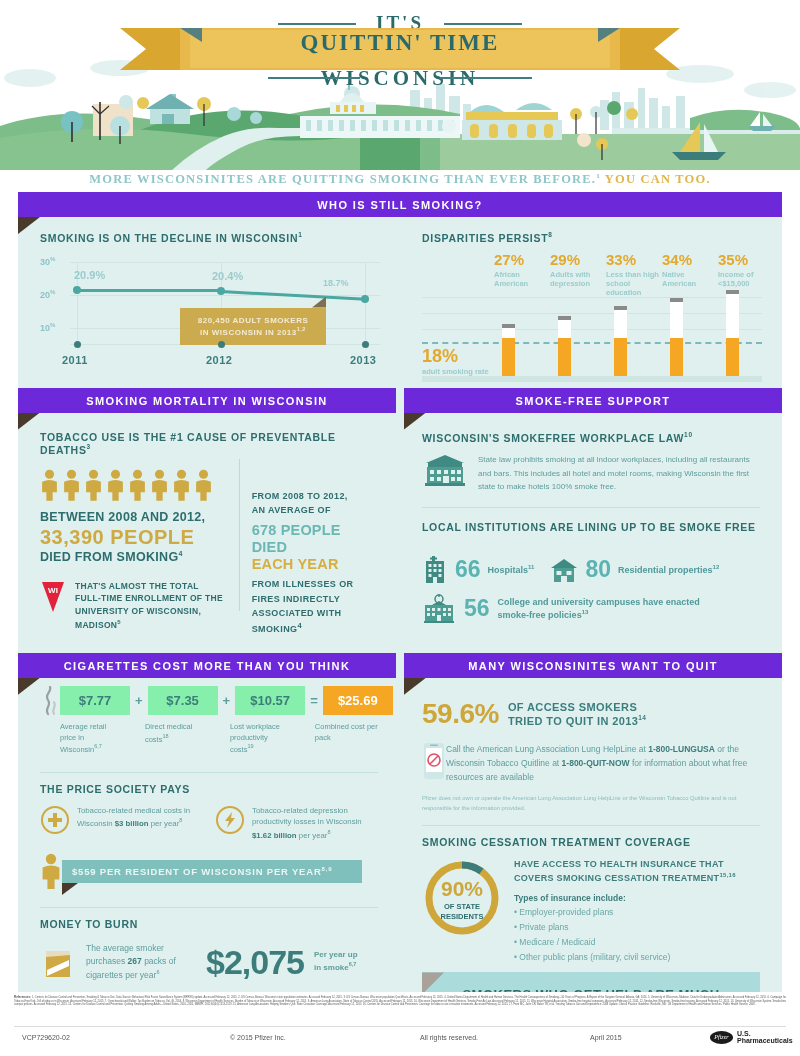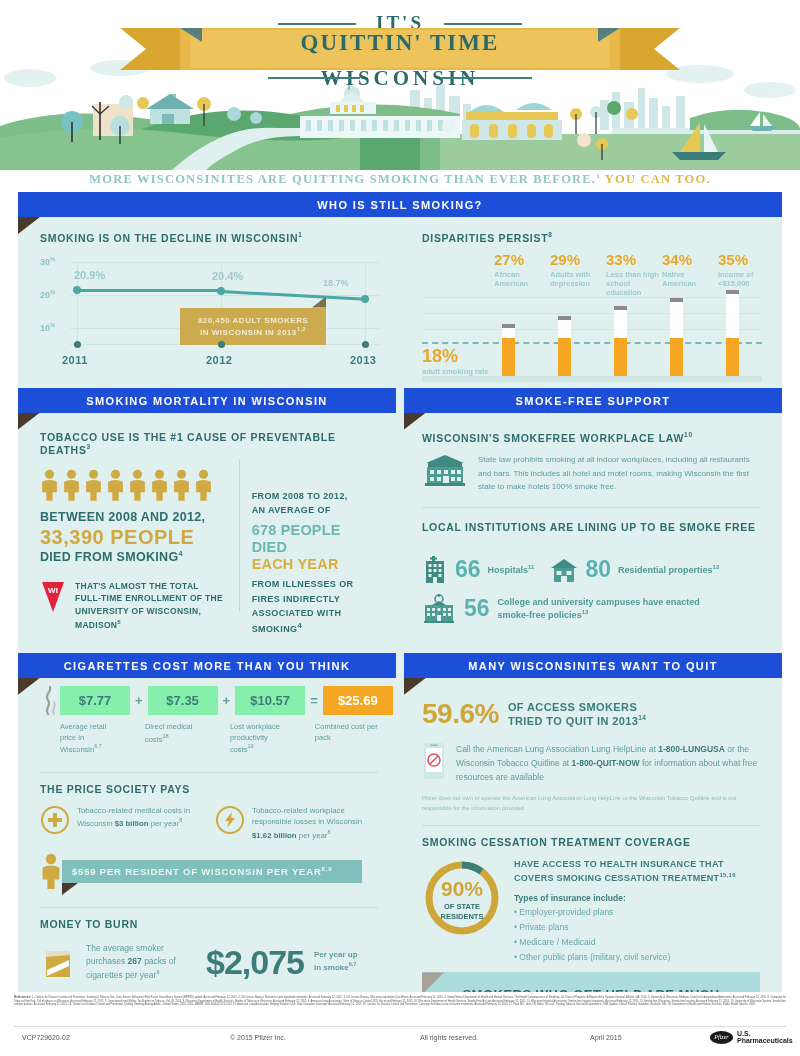--- a/index.html
+++ b/index.html
@@ -56,21 +56,21 @@
     font-weight:700; z-index:7;
   }
   .tagline .t1 { color:#8fc6c9; }
   .tagline .t2 { color:#e0b64c; }
   .tagline sup { font-size:7px; }
 
   
   .panel { position:absolute; left:18px; top:192px; width:764px; height:800px; background:#dff0ef; }
 
   .sechead {
-    position:relative; background:#1d4ed8; color:#fff;
+    position:relative; background:#6d28d9; color:#fff;
     font-size:11px; font-weight:700; letter-spacing:1.4px;
     text-align:center; padding:7px 0 6px; text-transform:uppercase;
   }
   .sechead .fold {
     position:absolute; left:0; top:100%; width:22px; height:17px;
     background:#4a3a2c; clip-path: polygon(0 0, 100% 0, 0 100%);
   }
 
   .row { display:flex; width:764px; }
   .col { width:382px; }
@@ -160,21 +160,21 @@
   .burntxt sup { font-size:5.5px; }
   .burnbig { font-size:34px; font-weight:700; color:#3c7d7c; letter-spacing:-1px; line-height:1; }
   .burnsub { font-size:8px; font-weight:700; color:#5f9d9d; line-height:1.35; }
   .burnsub sup { font-size:5.5px; }
 
   
   .q596 { display:flex; align-items:center; gap:9px; margin-top:14px; }
   .q596 .n { font-size:28px; font-weight:700; color:#cfa63a; line-height:1; letter-spacing:-0.5px; }
   .q596 .t { font-size:11px; font-weight:700; color:#3c7d7c; line-height:1.3; letter-spacing:0.4px; }
   .q596 .t sup { font-size:6.5px; }
-  .callrow { display:flex; gap:10px; margin-top:14px; align-items:flex-start; }
+  .callrow { display:flex; margin-top:14px; align-items:flex-start; }
   .calltxt { font-size:8.5px; color:#5f9d9d; line-height:1.65; }
   .calltxt b { color:#3c7d7c; }
   .fineprint { font-size:5.8px; color:#8cbcbd; line-height:1.6; margin-top:10px; }
 
   .cess { display:flex; gap:12px; margin-top:10px; align-items:flex-start; }
   .donut { position:relative; width:80px; height:80px; flex:0 0 80px; }
   .donut .n { position:absolute; left:0; top:20px; width:80px; text-align:center; font-size:21px; font-weight:700; color:#cfa63a; line-height:1; }
   .donut .s { position:absolute; left:0; top:44px; width:80px; text-align:center; font-size:7.5px; font-weight:700; color:#2e6d6d; line-height:1.35; }
   .cesshead { font-size:9px; font-weight:700; color:#3c7d7c; letter-spacing:0.3px; line-height:1.45; }
   .cesshead sup { font-size:6px; }
@@ -718,21 +718,21 @@
             <rect x="13" y="8" width="4" height="14" fill="#cfa942"></rect>
             <rect x="8" y="13" width="14" height="4" fill="#cfa942"></rect>
           </svg>
           <div class="soc-txt"><span>Tobacco-related medical costs in Wisconsin </span><b>$3 billion</b><span> per year</span><sup>8</sup></div>
         </div>
         <div class="soc-item">
           <svg style="width:30px;height:30px;flex:0 0 30px;" viewBox="0 0 30 30">
             <circle cx="15" cy="15" r="13" fill="none" stroke="#cfa942" stroke-width="2"></circle>
             <path d="M17 7 L10 16 L14 16 L12 23 L20 13 L16 13 Z" fill="#cfa942"></path>
           </svg>
-          <div class="soc-txt"><span>Tobacco-related workplace responsible losses in Wisconsin </span><b>$1.62 billion</b><span> per year</span><sup>8</sup></div>
+          <div class="soc-txt"><span>Tobacco-related depression productivity losses in Wisconsin </span><b>$1.62 billion</b><span> per year</span><sup>8</sup></div>
         </div>
       </div>
 
       <div class="resbar">
         <svg style="width:22px;height:36px;flex:0 0 22px;" viewBox="0 0 18 30">
             <circle cx="9" cy="5" r="4.3" fill="#cfa942"></circle>
             <path d="M2 12 q7-3 14 0 l0 10 -4 0 0 8 -6 0 0-8 -4 0 Z" fill="#cfa942"></path>
           </svg>
         <div class="resband">
           <div class="rfold"></div>

